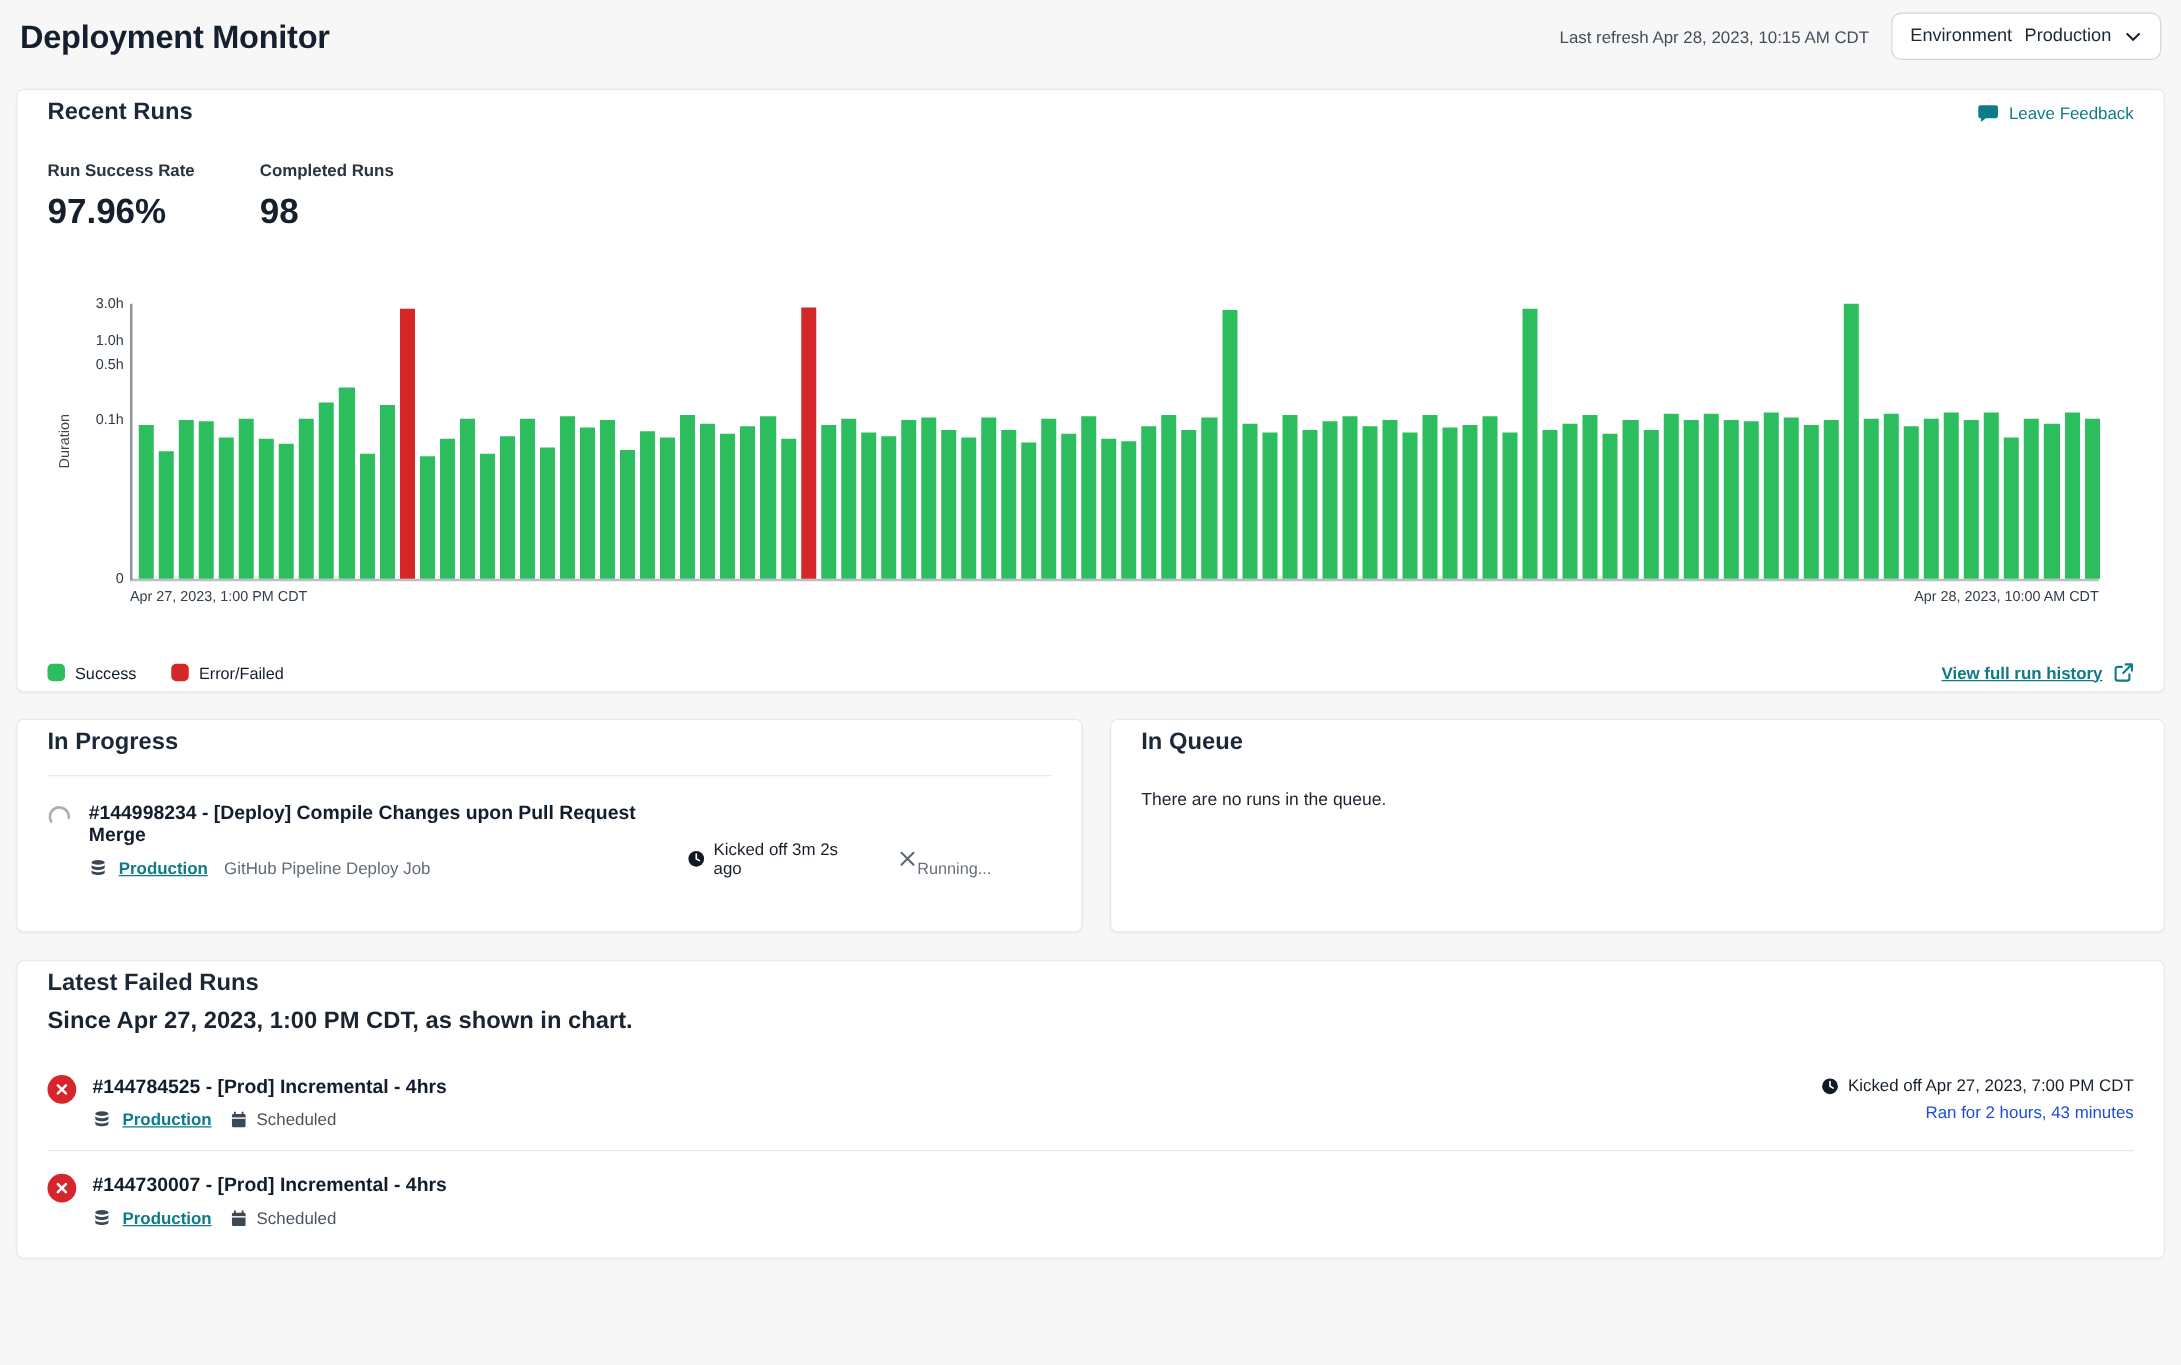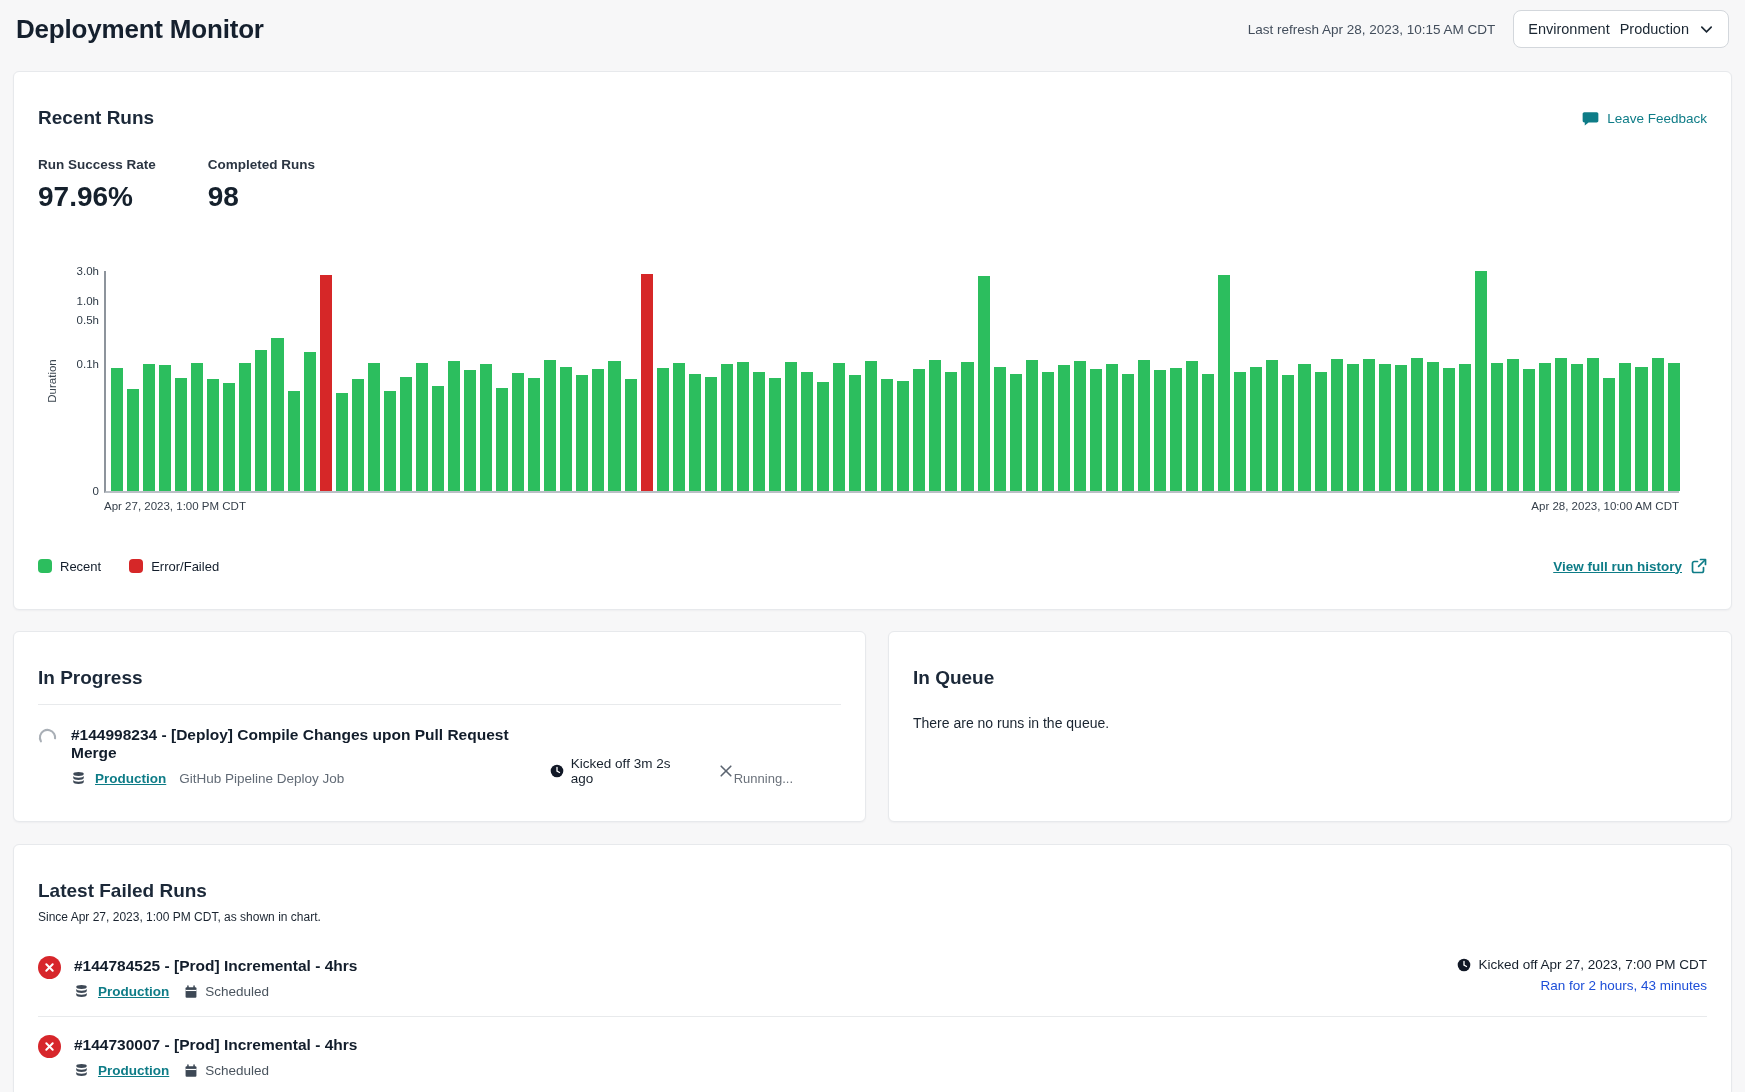--- a/index.html
+++ b/index.html
@@ -11,21 +11,21 @@
   .page-title { font-size:26px; font-weight:700; color:#15202e; letter-spacing:-0.2px; }
   .topbar-right { display:flex; align-items:center; gap:18px; }
   .last-refresh { font-size:13.5px; color:#434e5c; }
   .env-select { display:flex; align-items:center; gap:10px; background:#fff; border:1px solid #d3d7dc;
     border-radius:8px; padding:10px 14px; font-size:14.5px; color:#1b2733; cursor:pointer; }
   .env-select .chev { display:flex; }
 
   
   .card { background:#fff; border:1px solid #e7e9ec; border-radius:6px; margin:0 13px;
     box-shadow:0 1px 2px rgba(16,24,40,.04); }
-  .card-pad { padding:35px 24px; }
+  .card-pad { padding:7px 24px; }
   .card-title { font-size:19px; font-weight:700; color:#1b2838; }
 
   
   #recent-runs { margin-top:11px; }
   .rr-head { display:flex; justify-content:space-between; align-items:center; }
   .feedback-link { display:flex; align-items:center; gap:8px; font-size:13.5px; color:#0e7c87; cursor:pointer; }
   .stats-row { display:flex; margin-top:28px; }
   .stat { margin-right:52px; }
   .stat-label { font-size:13.5px; font-weight:700; color:#2b3542; }
   .stat-value { font-size:28px; font-weight:700; color:#15202c; margin-top:9px; }
@@ -62,21 +62,21 @@
   .env-link { color:#0e7c87; font-weight:600; text-decoration:underline; cursor:pointer; }
   .job-name { color:#626b76; margin-left:4px; }
   .run-right { display:flex; flex-direction:row; align-items:flex-end; }
   .kicked { display:flex; align-items:center; gap:7px; font-size:13.5px; color:#16202c; }
   .close-btn { margin-left:26px; cursor:pointer; display:flex; }
   .running { font-size:13px; color:#6a717a; margin-top:10px; margin-right:48px; }
   .queue-msg { font-size:14px; color:#1a2430; margin-top:26px; }
 
   
   #failed-runs { margin:22px 13px 0 13px; }
-  .failed-sub { font-size:12px; color:#1a2430; margin-top:8px; }
+  .failed-sub { font-size:19px; color:#1a2430; margin-top:8px;font-weight:bold; }
   .failed-row { display:flex; justify-content:space-between; padding:19px 0 17px 0; }
   .failed-row + .failed-row { border-top:1px solid #e8eaec; }
   .failed-left { display:flex; gap:13px; }
   .fail-badge { width:23px; height:23px; border-radius:50%; background:#d7262b; display:flex;
     align-items:center; justify-content:center; flex:none; margin-top:-1px; }
   .sched { display:flex; align-items:center; gap:7px; color:#4a545e; margin-left:6px; }
   .failed-right { text-align:right; }
   .ranfor { font-size:13.5px; color:#1d4ed8; margin-top:6px; }
 
   svg { display:block; }
@@ -238,21 +238,21 @@
     <div class="x-labels">
       <span>Apr 27, 2023, 1:00 PM CDT</span>
       <span>Apr 28, 2023, 10:00 AM CDT</span>
     </div>
   </div>
 
   <div class="legend-row">
     <div class="legend">
       <div class="legend-item">
         <span class="swatch" style="background: rgb(44, 190, 94);"></span>
-        <span>Recent</span>
+        <span>Success</span>
       </div>
       <div class="legend-item">
         <span class="swatch" style="background: rgb(214, 39, 40);"></span>
         <span>Error/Failed</span>
       </div>
     </div>
     <div class="history-link">
       <span>View full run history</span>
       <span>
         <svg width="16" height="16" viewBox="0 0 16 16" fill="none" stroke="#0e7c87" stroke-width="1.7" stroke-linecap="round" stroke-linejoin="round">

